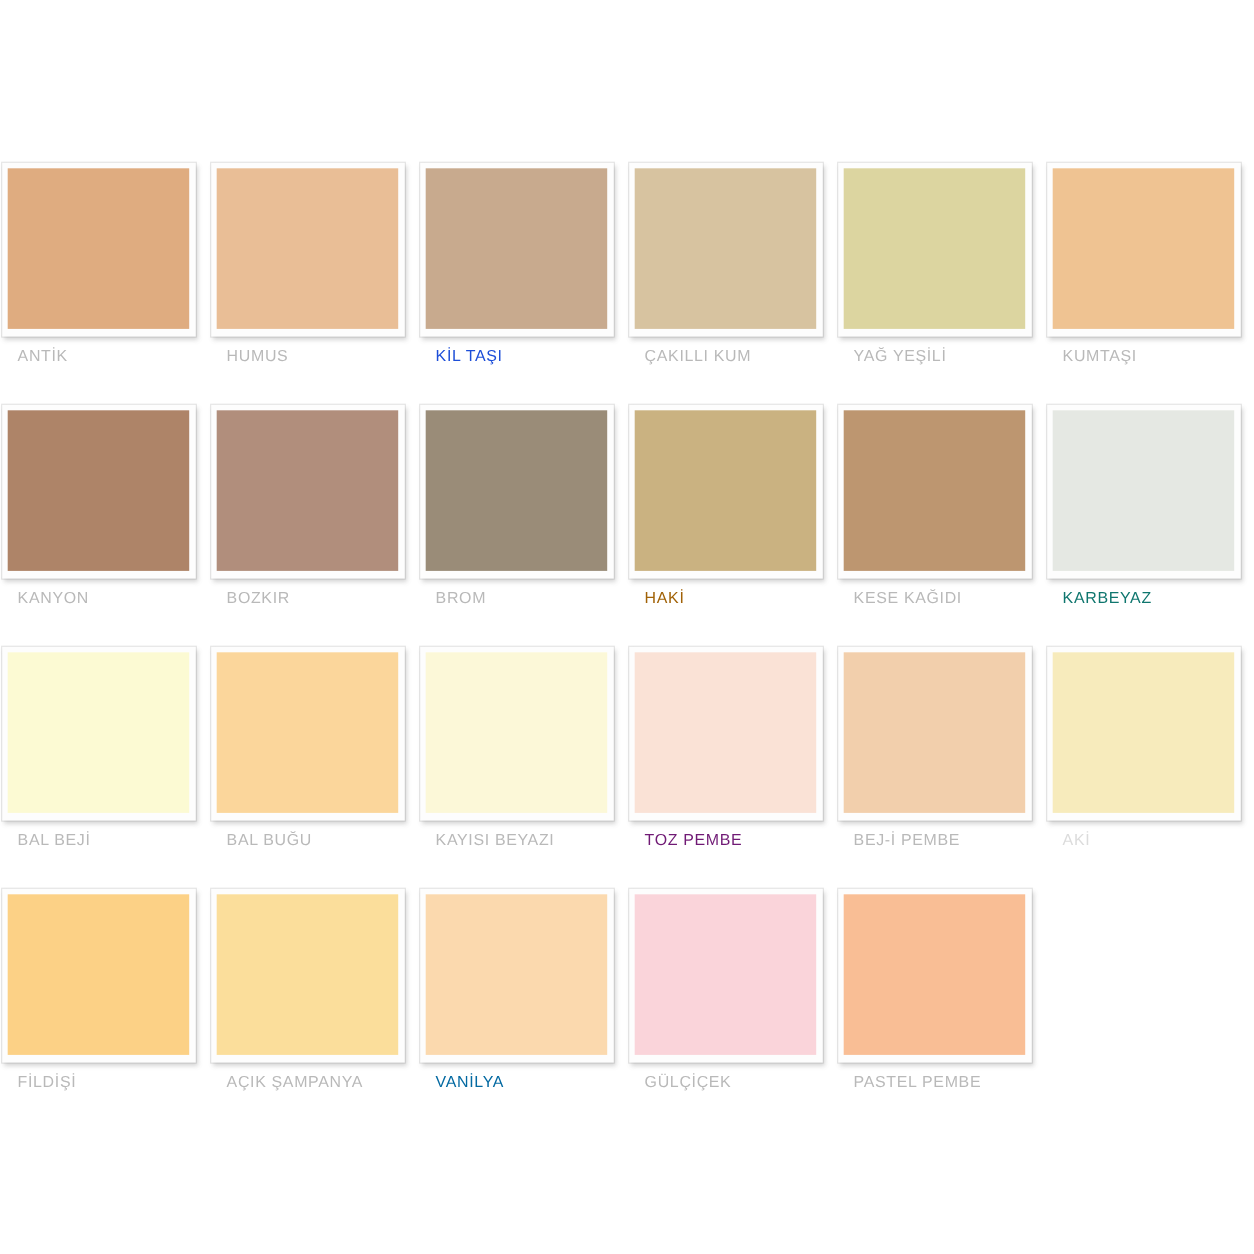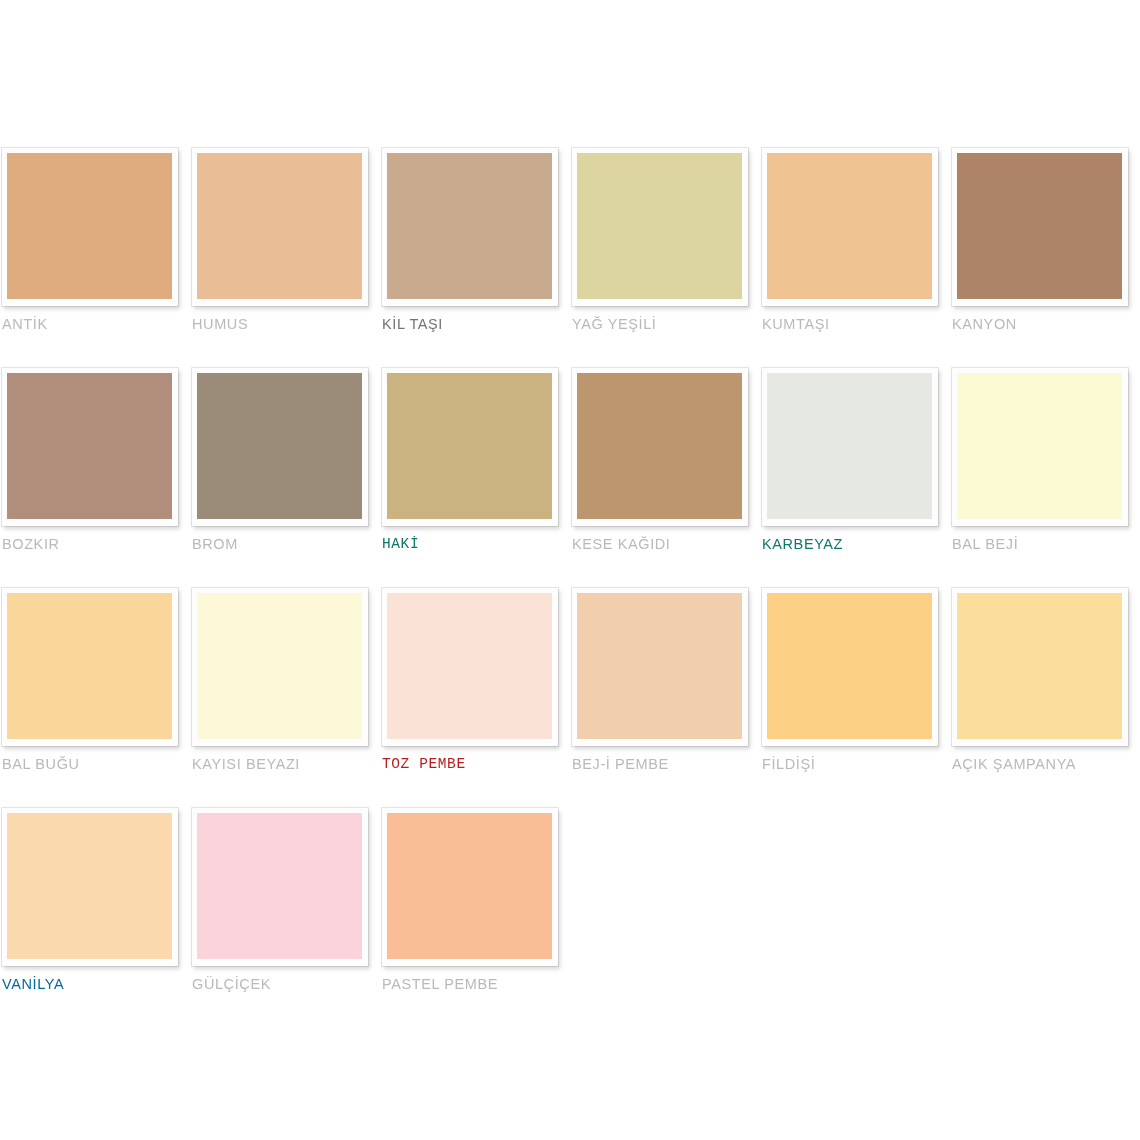--- a/index.html
+++ b/index.html
@@ -59,21 +59,21 @@
   }
 
   .swatch-chip {
     width: 100%;
     height: 100%;
     box-sizing: border-box;
   }
 
   .swatch-label {
     position: absolute;
-    left: 2px;
+    left: 16px;
     top: 168px;
     width: 184px;
     font-size: 14.5px;
     letter-spacing: 0.6px;
     color: #b9b9b9;
     text-transform: uppercase;
     white-space: nowrap;
     font-weight: 400;
   }
 
@@ -96,21 +96,27 @@
       <div class="swatch-card">
         <div class="swatch-plate">
           <div class="swatch-chip" style="background-color: rgb(233, 190, 150);"></div>
         </div>
         <div class="swatch-label" style="color: rgb(185, 185, 185);">HUMUS</div>
       </div>
       <div class="swatch-card">
         <div class="swatch-plate">
           <div class="swatch-chip" style="background-color: rgb(200, 170, 142);"></div>
         </div>
-        <div class="swatch-label" style="color: #737373;">KİL TAŞI</div>
+        <div class="swatch-label" style="color: #1d4ed8;">KİL TAŞI</div>
+      </div>
+      <div class="swatch-card">
+        <div class="swatch-plate">
+          <div class="swatch-chip" style="background-color: rgb(215, 195, 160);"></div>
+        </div>
+        <div class="swatch-label" style="color: rgb(185, 185, 185);">ÇAKILLI KUM</div>
       </div>
       <div class="swatch-card">
         <div class="swatch-plate">
           <div class="swatch-chip" style="background-color: rgb(220, 213, 160);"></div>
         </div>
         <div class="swatch-label" style="color: rgb(185, 185, 185);">YAĞ YEŞİLİ</div>
       </div>
       <div class="swatch-card">
         <div class="swatch-plate">
           <div class="swatch-chip" style="background-color: rgb(239, 195, 146);"></div>
@@ -132,21 +138,21 @@
       <div class="swatch-card">
         <div class="swatch-plate">
           <div class="swatch-chip" style="background-color: rgb(154, 140, 120);"></div>
         </div>
         <div class="swatch-label" style="color: rgb(185, 185, 185);">BROM</div>
       </div>
       <div class="swatch-card">
         <div class="swatch-plate">
           <div class="swatch-chip" style="background-color: rgb(202, 178, 129);"></div>
         </div>
-        <div class="swatch-label" style="color: #0f766e; font-family: Liberation Mono, monospace;">HAKİ</div>
+        <div class="swatch-label" style="color: #a16207;">HAKİ</div>
       </div>
       <div class="swatch-card">
         <div class="swatch-plate">
           <div class="swatch-chip" style="background-color: rgb(189, 150, 112);"></div>
         </div>
         <div class="swatch-label" style="color: rgb(185, 185, 185);">KESE KAĞIDI</div>
       </div>
       <div class="swatch-card">
         <div class="swatch-plate">
           <div class="swatch-chip" style="background-color: rgb(229, 232, 227);"></div>
@@ -168,27 +174,33 @@
       <div class="swatch-card">
         <div class="swatch-plate">
           <div class="swatch-chip" style="background-color: rgb(252, 248, 216);"></div>
         </div>
         <div class="swatch-label" style="color: rgb(185, 185, 185);">KAYISI BEYAZI</div>
       </div>
       <div class="swatch-card">
         <div class="swatch-plate">
           <div class="swatch-chip" style="background-color: rgb(250, 226, 214);"></div>
         </div>
-        <div class="swatch-label" style="color: #b91c1c; font-family: Liberation Mono, monospace;">TOZ PEMBE</div>
+        <div class="swatch-label" style="color: #701a75;">TOZ PEMBE</div>
       </div>
       <div class="swatch-card">
         <div class="swatch-plate">
           <div class="swatch-chip" style="background-color: rgb(242, 207, 172);"></div>
         </div>
         <div class="swatch-label" style="color: rgb(185, 185, 185);">BEJ-İ PEMBE</div>
+      </div>
+      <div class="swatch-card faint-label">
+        <div class="swatch-plate">
+          <div class="swatch-chip" style="background-color: rgb(247, 235, 188);"></div>
+        </div>
+        <div class="swatch-label">AKİ</div>
       </div>
       <div class="swatch-card">
         <div class="swatch-plate">
           <div class="swatch-chip" style="background-color: rgb(252, 209, 134);"></div>
         </div>
         <div class="swatch-label" style="color: rgb(185, 185, 185);">FİLDİŞİ</div>
       </div>
       <div class="swatch-card">
         <div class="swatch-plate">
           <div class="swatch-chip" style="background-color: rgb(251, 222, 155);"></div>

